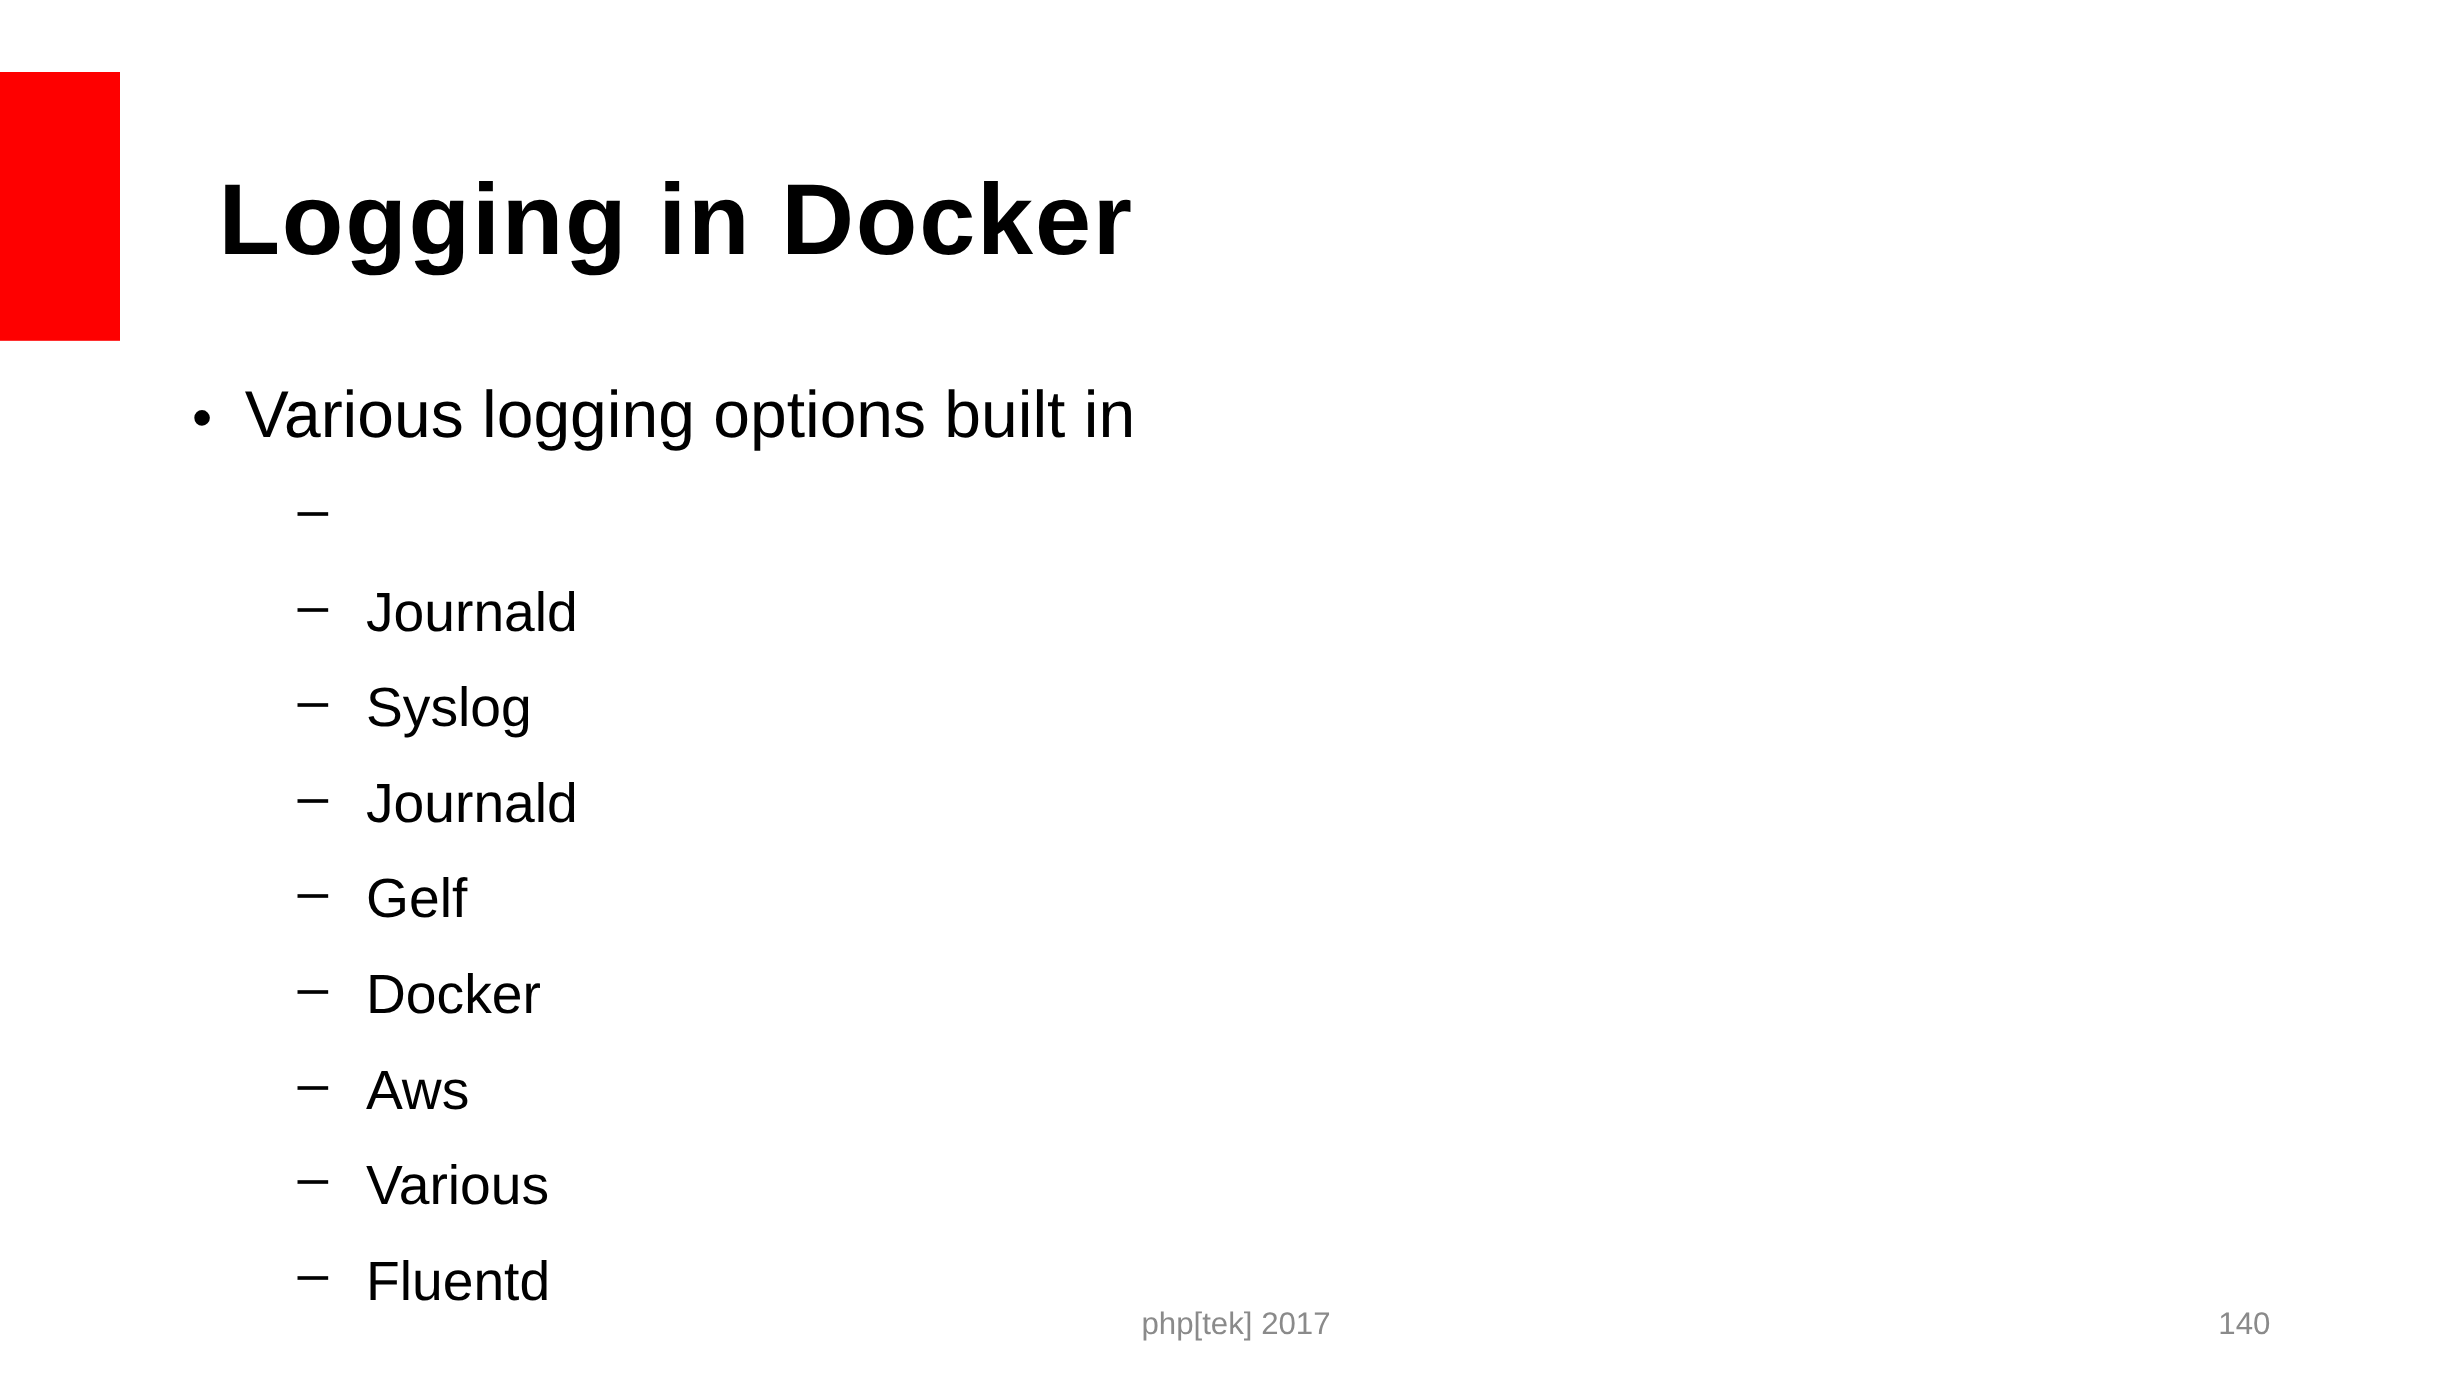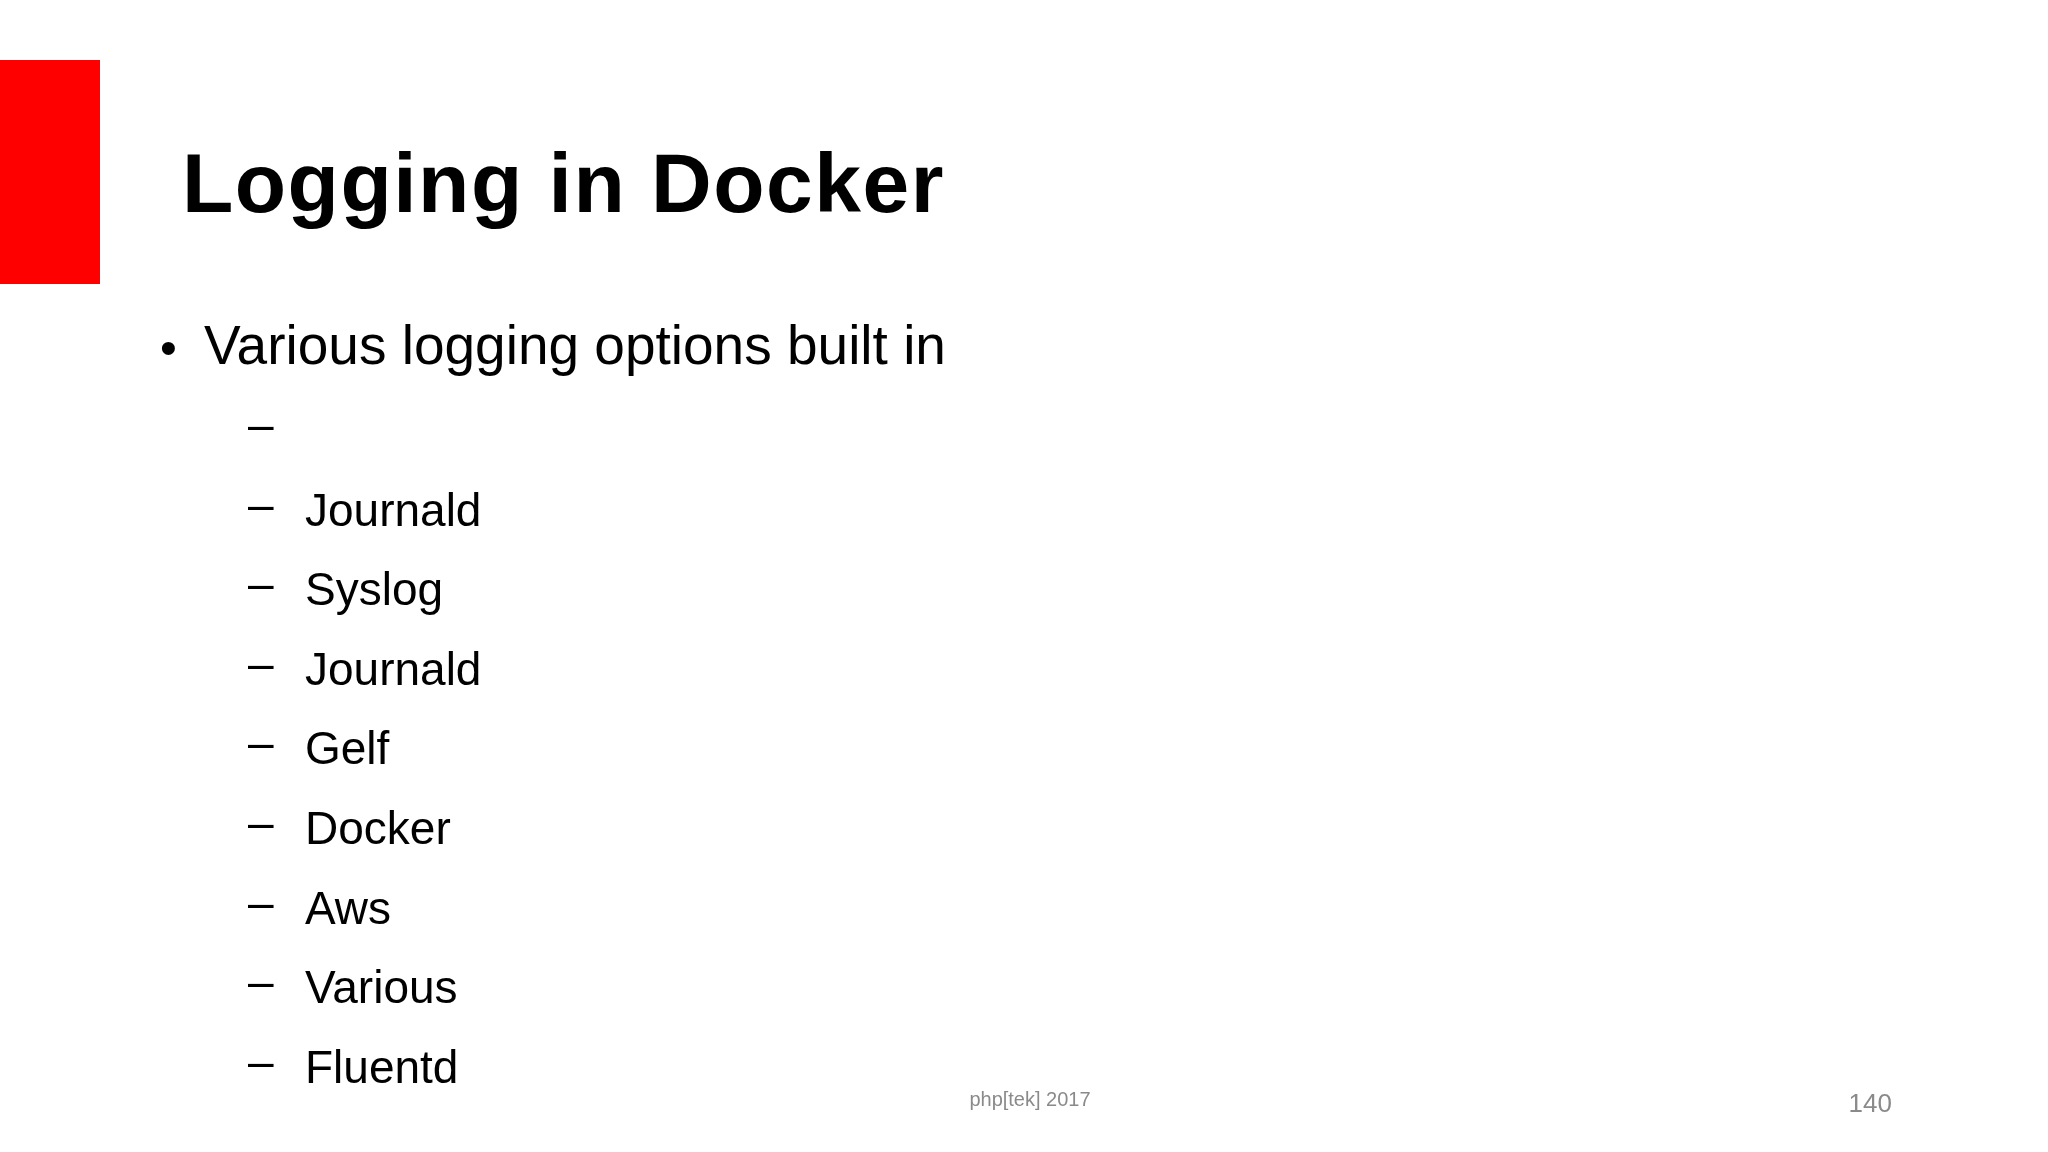--- a/index.html
+++ b/index.html
@@ -71,21 +71,21 @@
     width: 57px;
     position: relative;
     top: -6px;
   }
   .footer-conf {
     position: absolute;
     left: 880px;
     top: 1088px;
     width: 300px;
     text-align: center;
-    font-size: 20px;
+    font-size: 26px;
     color: var(--footer-color, #8a8a8a);
     white-space: nowrap;
   }
   .footer-page {
     position: absolute;
     left: 1800px;
     top: 1088px;
     width: 92px;
     text-align: right;
     font-size: 26px;

